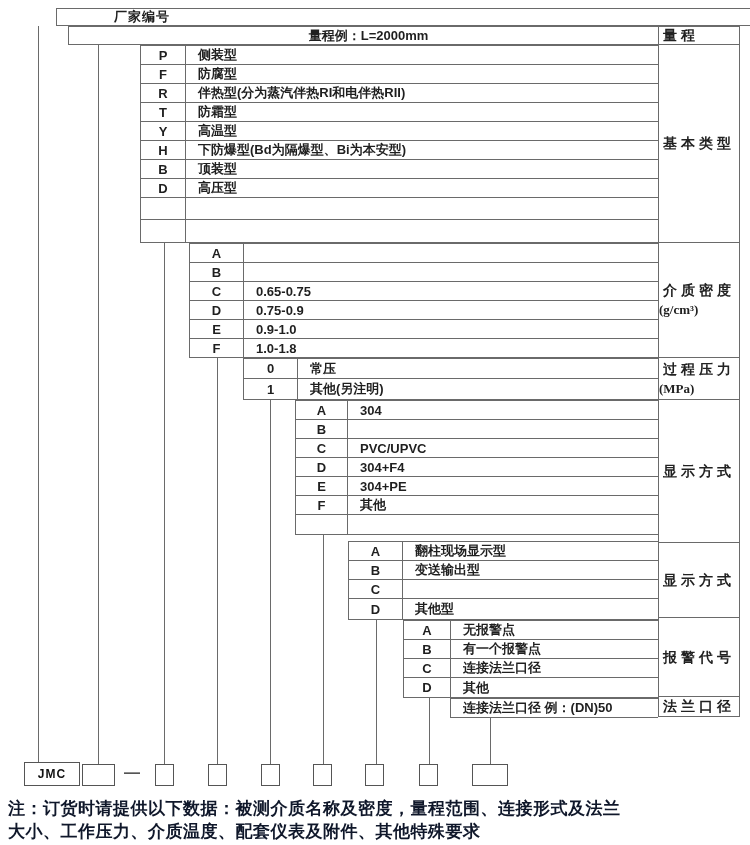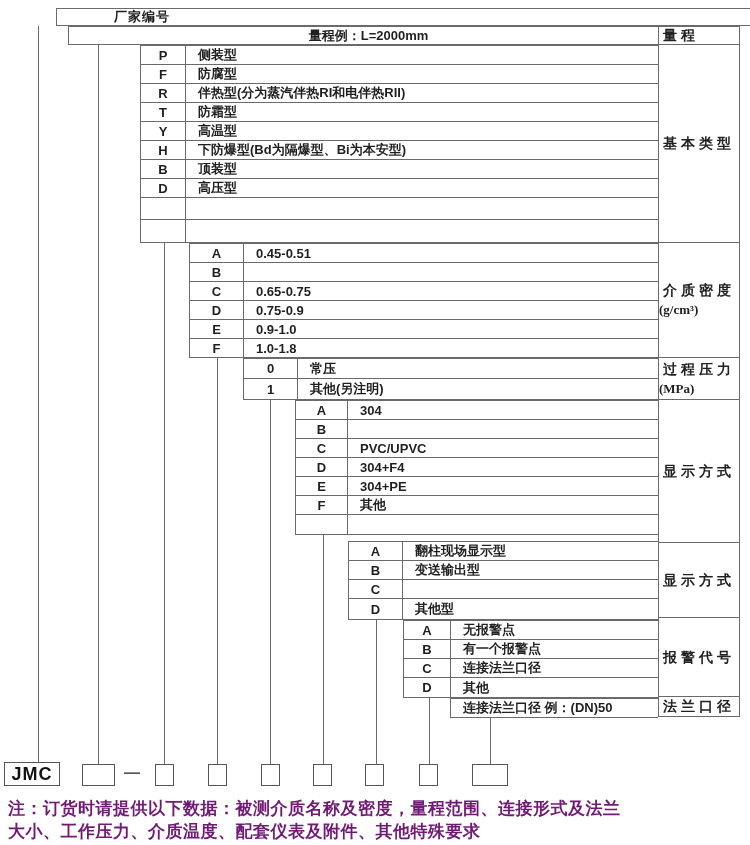--- a/index.html
+++ b/index.html
@@ -77,42 +77,42 @@
   .cl3{left:217px; top:358px; height:406px;}
   .cl4{left:270px; top:400px; height:364px;}
   .cl5{left:323px; top:535px; height:229px;}
   .cl6{left:376px; top:620px; height:144px;}
   .cl7{left:429px; top:698px; height:66px;}
   .cl8{left:490px; top:718px; height:46px;}
 
   
   .codebox { position:absolute; border:1.5px solid #555; background:#fff; }
   .jmc {
-    left:4px; top:762px; width:56px; height:24px;
+    left:24px; top:762px; width:56px; height:24px;
     display:flex; align-items:center; justify-content:center;
-    font-size:18px; font-weight:700; letter-spacing:1px; color:#111;
+    font-size:12px; font-weight:700; letter-spacing:1px; color:#111;
   }
   .b-range    { left:82px;  top:764px; width:33px; height:22px; }
   .b-basic    { left:155px; top:764px; width:19px; height:22px; }
   .b-density  { left:208px; top:764px; width:19px; height:22px; }
   .b-pressure { left:261px; top:764px; width:19px; height:22px; }
   .b-material { left:313px; top:764px; width:19px; height:22px; }
   .b-display  { left:365px; top:764px; width:19px; height:22px; }
   .b-alarm    { left:419px; top:764px; width:19px; height:22px; }
   .b-flange   { left:472px; top:764px; width:36px; height:22px; }
   .dash {
     position:absolute; left:121px; top:762px; width:22px; height:22px;
     display:flex; align-items:center; justify-content:center;
     font-size:16px; font-weight:700; color:#555;
   }
 
   
   .note {
     position:absolute; left:8px; top:797px; width:736px;
-    color:#701a75; font-size:17px; font-weight:700; line-height:23px;
+    color:#0f172a; font-size:17px; font-weight:700; line-height:23px;
     letter-spacing:0.5px;
   }
 </style>
 </head>
 <body>
 
 <div class="canvas">
 
   <div class="topbox">
     <span>厂家编号</span>
@@ -188,21 +188,20 @@
         <div class="desc"></div>
       </div>
       <div class="trow">
         <div class="code"></div>
         <div class="desc"></div>
       </div>
     </div>
   <div class="stable t-density">
       <div class="trow">
         <div class="code">A</div>
-        <div class="desc">0.45-0.51</div>
       </div>
       <div class="trow">
         <div class="code">B</div>
       </div>
       <div class="trow">
         <div class="code">C</div>
         <div class="desc">0.65-0.75</div>
       </div>
       <div class="trow">
         <div class="code">D</div>

